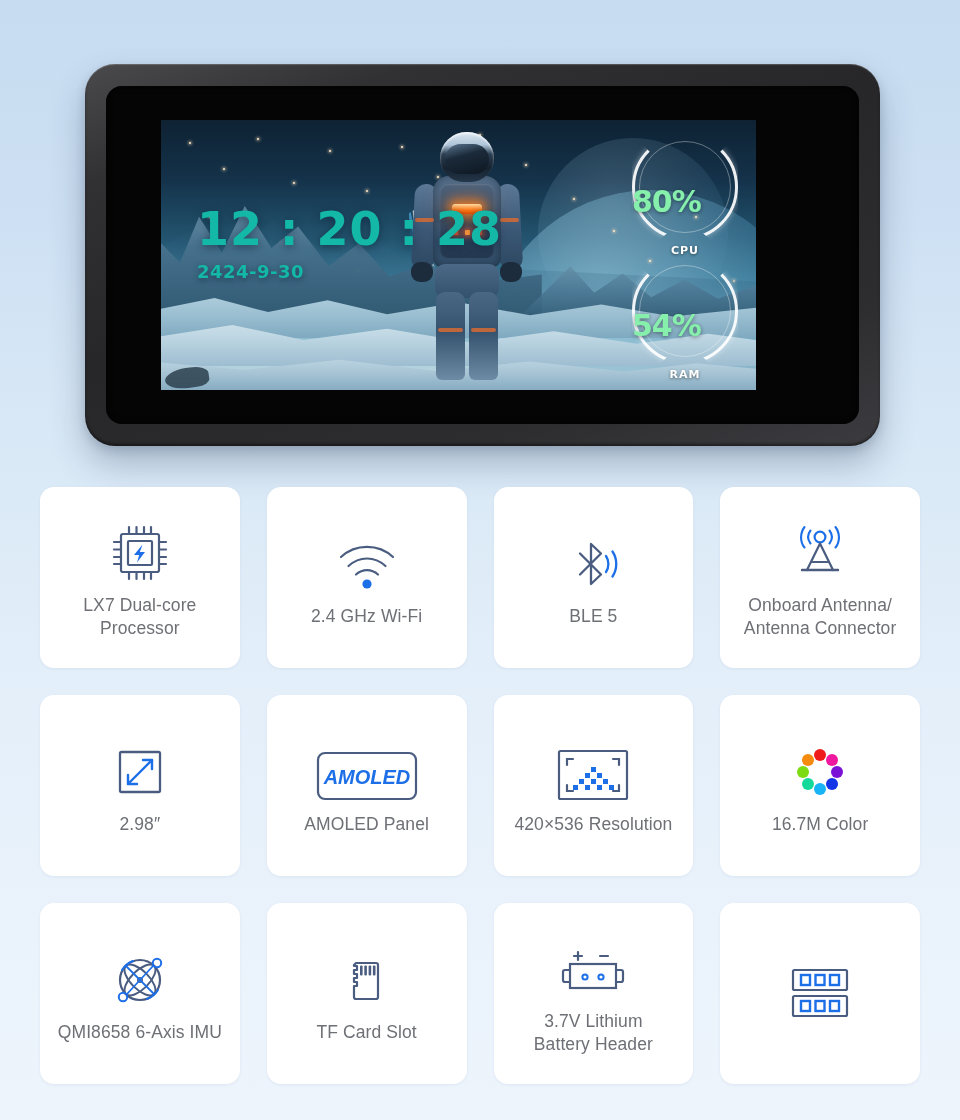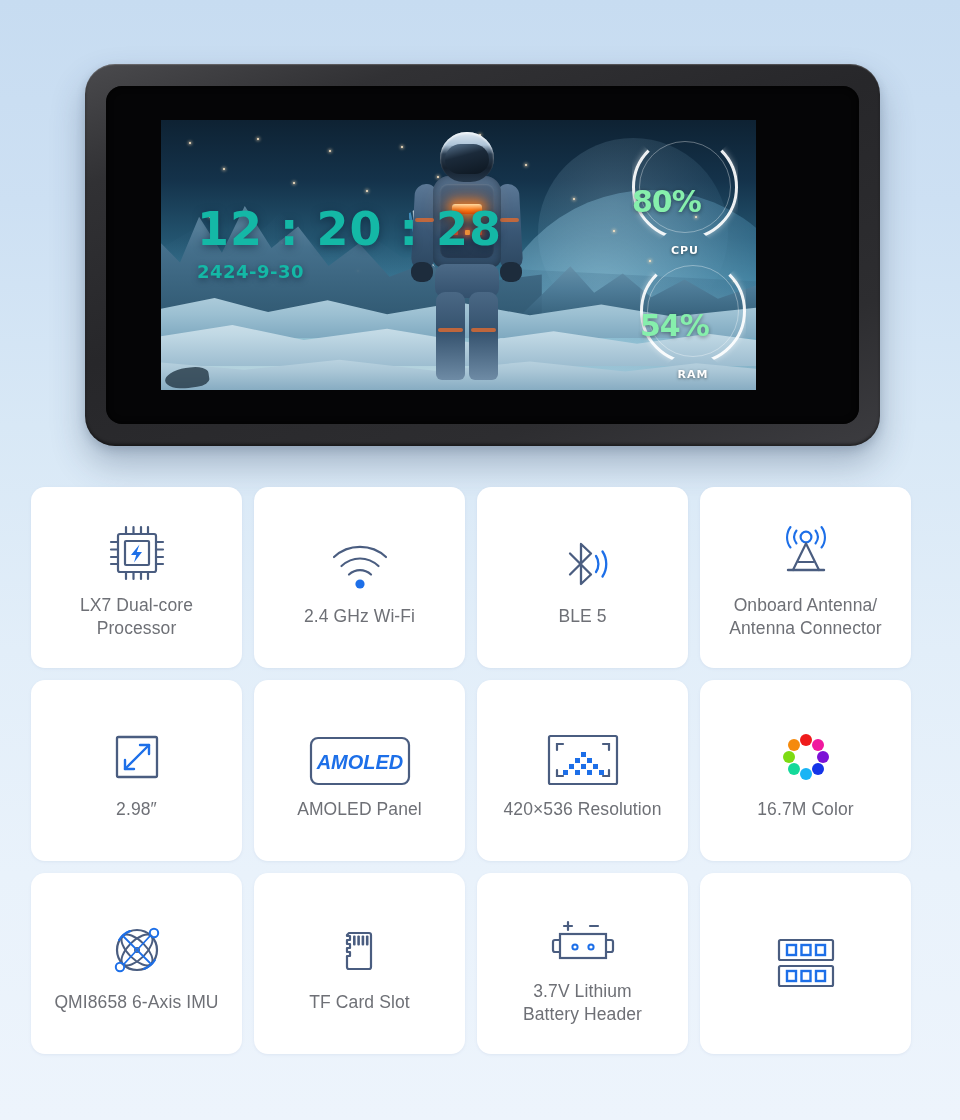--- a/index.html
+++ b/index.html
@@ -308,21 +308,21 @@
     border-radius: 2px;
     background: rgba(214,106,52,0.85);
   }
 
   
   .gauge {
     position: absolute;
     width: 106px; height: 106px;
   }
   .gauge.cpu { right: 18px; top: 14px; }
-  .gauge.ram { right: 10px; top: 138px; text-decoration: underline; }
+  .gauge.ram { right: 18px; top: 138px; text-decoration: underline; }
 
   .gauge-ring {
     position: absolute; inset: 0;
     border-radius: 50%;
     border: 3px solid rgba(255,255,255,0.92);
     box-shadow: 0 0 6px rgba(255,255,255,0.45);
     clip-path: polygon(50% 50%, 100% 0, 100% 100%, 74% 100%, 50% 78%, 26% 100%, 0 100%, 0 0);
   }
   .gauge-ring-inner {
     position: absolute; inset: 7px;
@@ -375,26 +375,26 @@
     font-family: "DejaVu Sans", sans-serif;
     font-size: 18px;
     font-weight: 700;
     letter-spacing: 0.5px;
     text-shadow: 0 2px 6px rgba(10,30,50,0.55);
   }
 
   
   .grid {
     position: absolute;
-    left: 31px;
+    left: 40px;
     top: 487px;
     width: 880px;
     display: grid;
     grid-template-columns: repeat(4, 1fr);
-    gap: 12px;
+    gap: 27px;
   }
 
   .card {
     background: #ffffff;
     border-radius: 14px;
     height: 181px;
     display: flex;
     flex-direction: column;
     align-items: center;
     justify-content: center;

